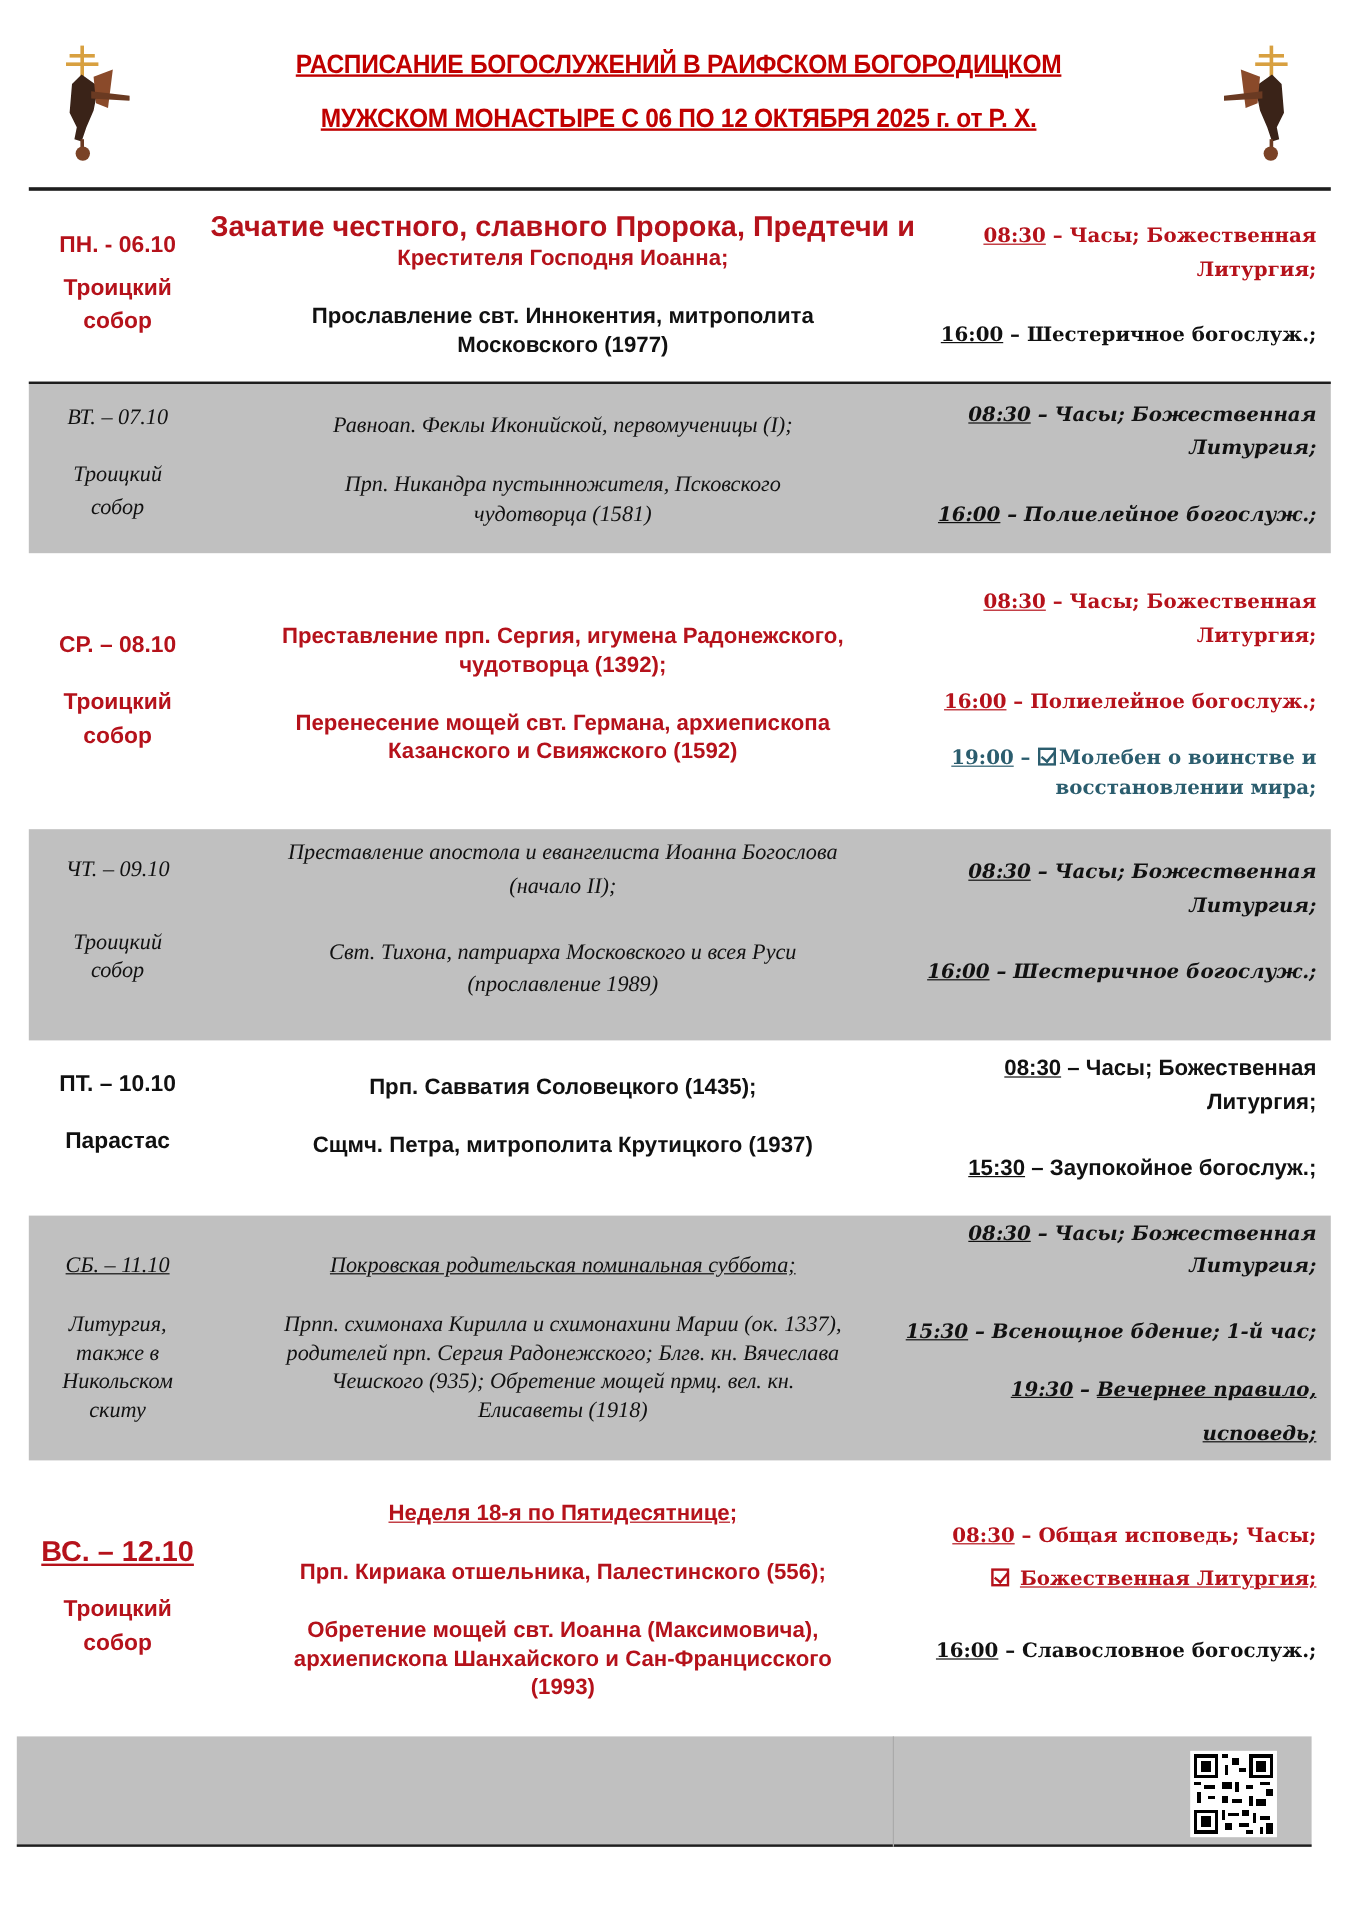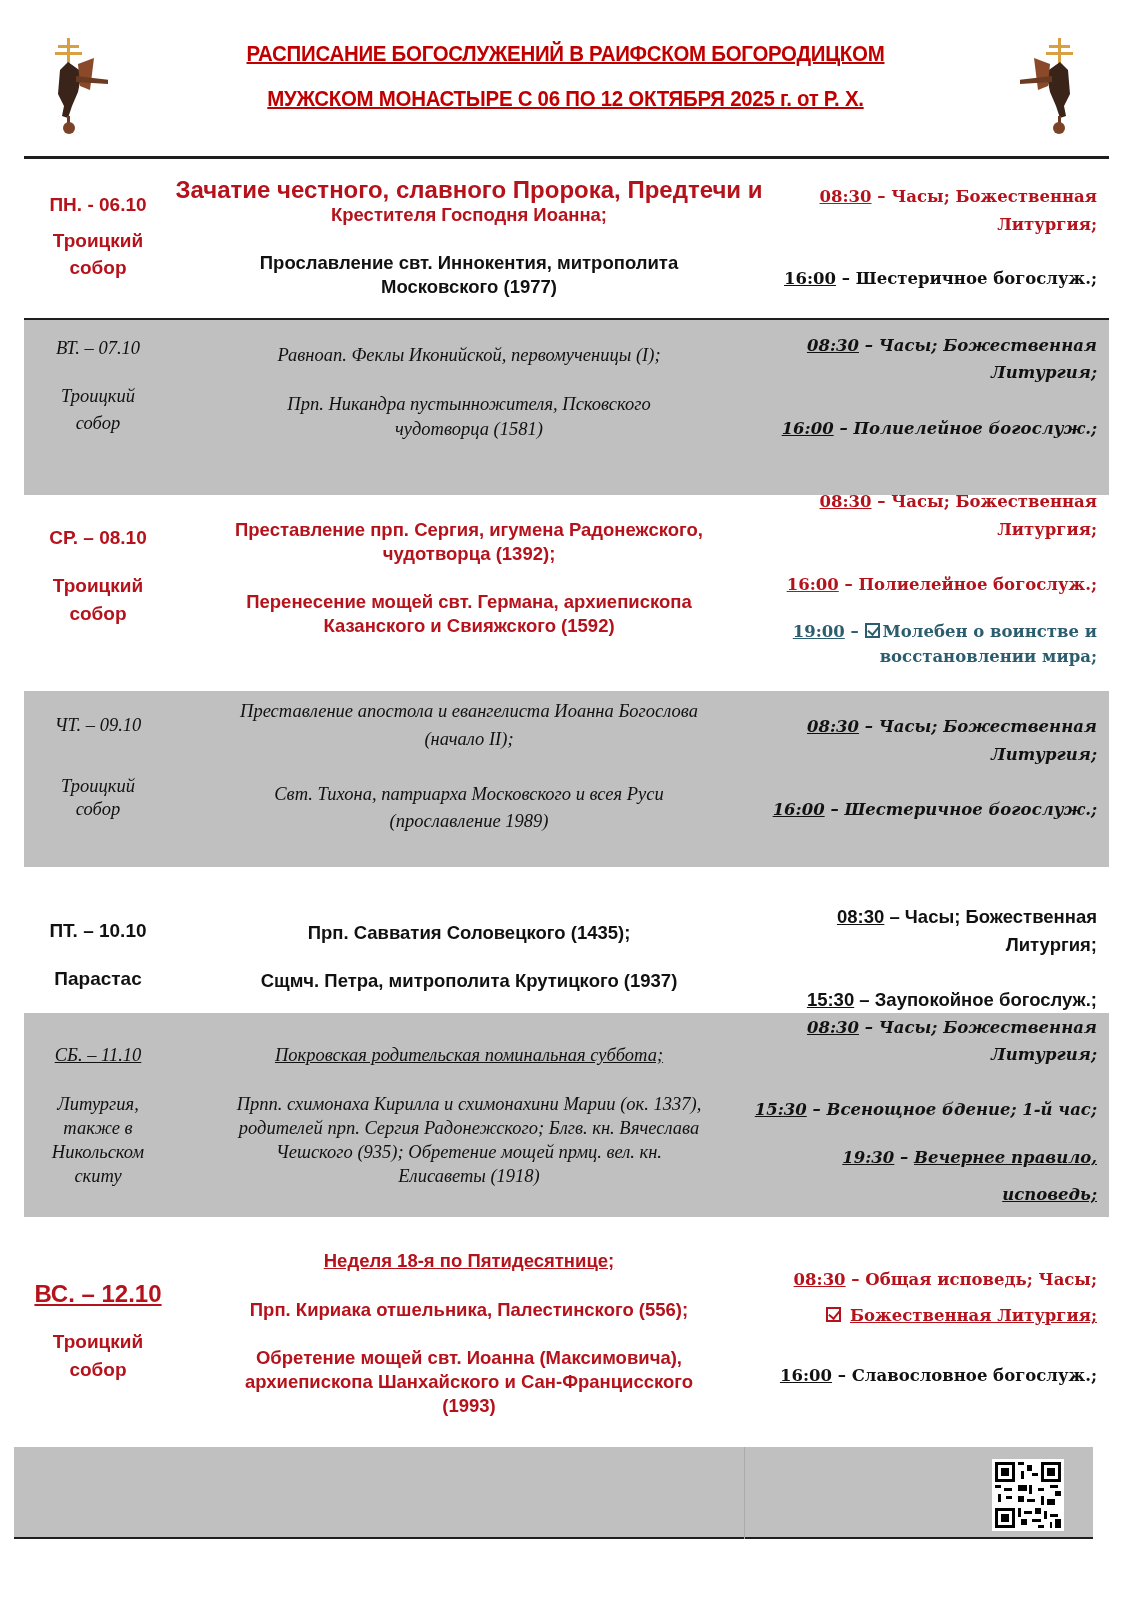--- a/index.html
+++ b/index.html
@@ -87,21 +87,21 @@
     <div class="t cond blk" style="top:88px;font-size:18.5px;">Прославление свт. Иннокентия, митрополита</div>
     <div class="t cond blk" style="top:112px;font-size:18.5px;">Московского (1977)</div>
   </div>
   <div class="col-right">
     <div class="t serifb red" style="top:22px;"><span class="u">08:30</span><span> –  </span><span>Часы; Божественная</span></div>
     <div class="t serifb red" style="top:50px;">Литургия;</div>
     <div class="t serifb blk" style="top:104px;"><span class="u">16:00</span><span> –  </span><span>Шестеричное богослуж.;</span></div>
   </div>
 </div>
 
-<div class="row gray bordered" style="top:318px;height:177px;">
+<div class="row gray bordered" style="top:318px;height:143px;">
   <div class="col-day">
     <div class="t ital" style="top:16px;">ВТ. – 07.10</div>
     <div class="t ital" style="top:64px;">Троицкий</div>
     <div class="t ital" style="top:91px;">собор</div>
   </div>
   <div class="col-mid">
     <div class="t ital" style="top:23px;">Равноап. Феклы Иконийской, первомученицы (I);</div>
     <div class="t ital" style="top:72px;">Прп. Никандра пустынножителя, Псковского</div>
     <div class="t ital" style="top:97px;">чудотворца (1581)</div>
   </div>
@@ -145,21 +145,21 @@
     <div class="t ital" style="top:91px;">Свт. Тихона, патриарха Московского и всея Руси</div>
     <div class="t ital" style="top:118px;">(прославление 1989)</div>
   </div>
   <div class="col-right">
     <div class="t serifbi blk" style="top:23px;"><span class="u">08:30</span><span> – </span><span>Часы; Божественная</span></div>
     <div class="t serifbi blk" style="top:51px;">Литургия;</div>
     <div class="t serifbi blk" style="top:106px;"><span class="u">16:00</span><span> – </span><span>Шестеричное богослуж.;</span></div>
   </div>
 </div>
 
-<div class="row" style="top:843px;height:130px;margin-top:27px;">
+<div class="row" style="top:843px;height:130px;">
   <div class="col-day">
     <div class="t cond blk" style="top:48px;font-size:19px;">ПТ. – 10.10</div>
     <div class="t cond blk" style="top:96px;font-size:19px;">Парастас</div>
   </div>
   <div class="col-mid">
     <div class="t cond blk" style="top:50px;font-size:18.5px;">Прп. Савватия Соловецкого (1435);</div>
     <div class="t cond blk" style="top:98px;font-size:18.5px;">Сщмч. Петра, митрополита Крутицкого (1937)</div>
   </div>
   <div class="col-right">
     <div class="t cond blk" style="top:34px;font-size:18.5px;"><span class="u">08:30</span><span> – </span><span>Часы; Божественная</span></div>

